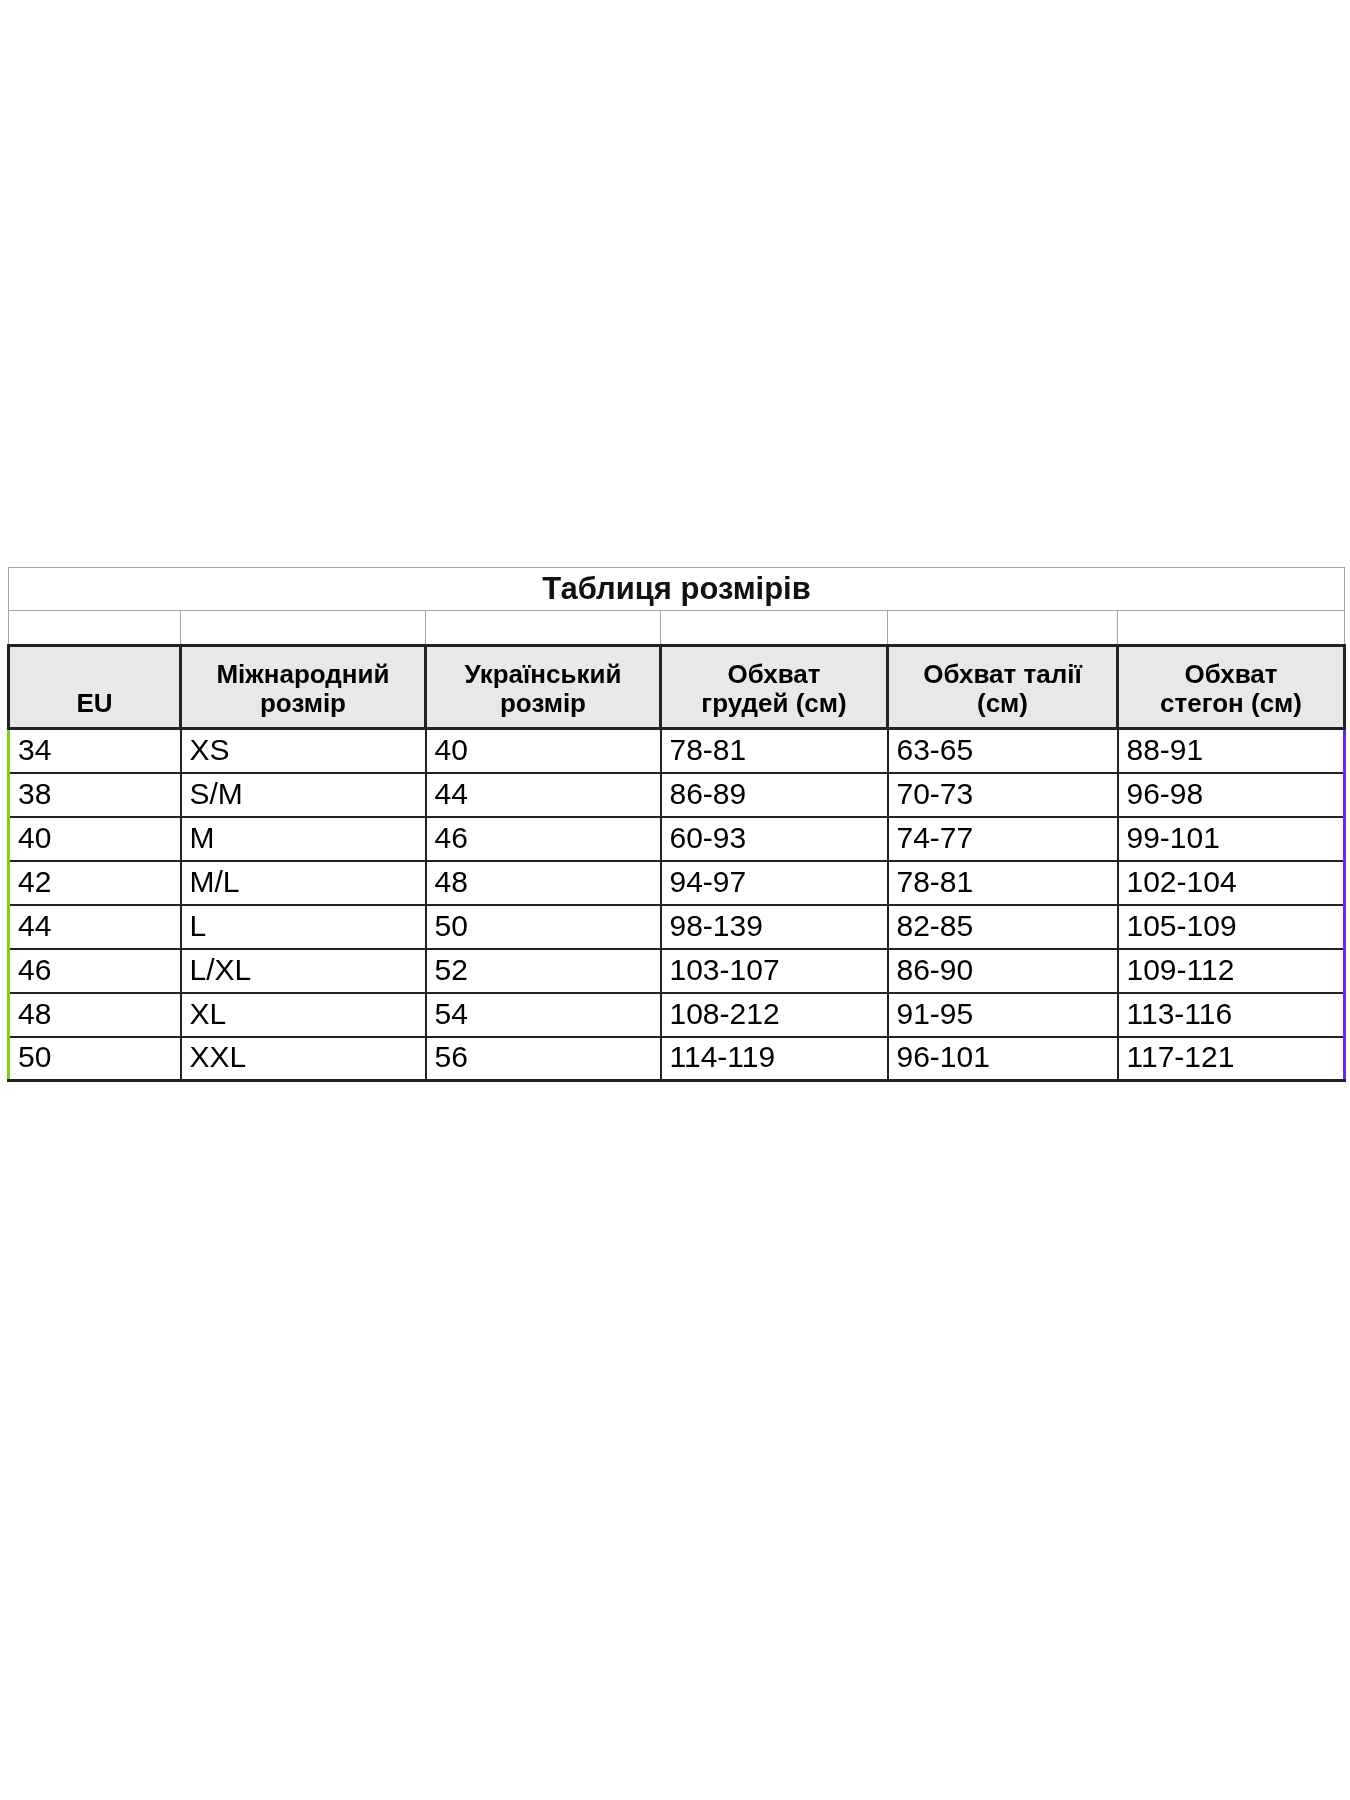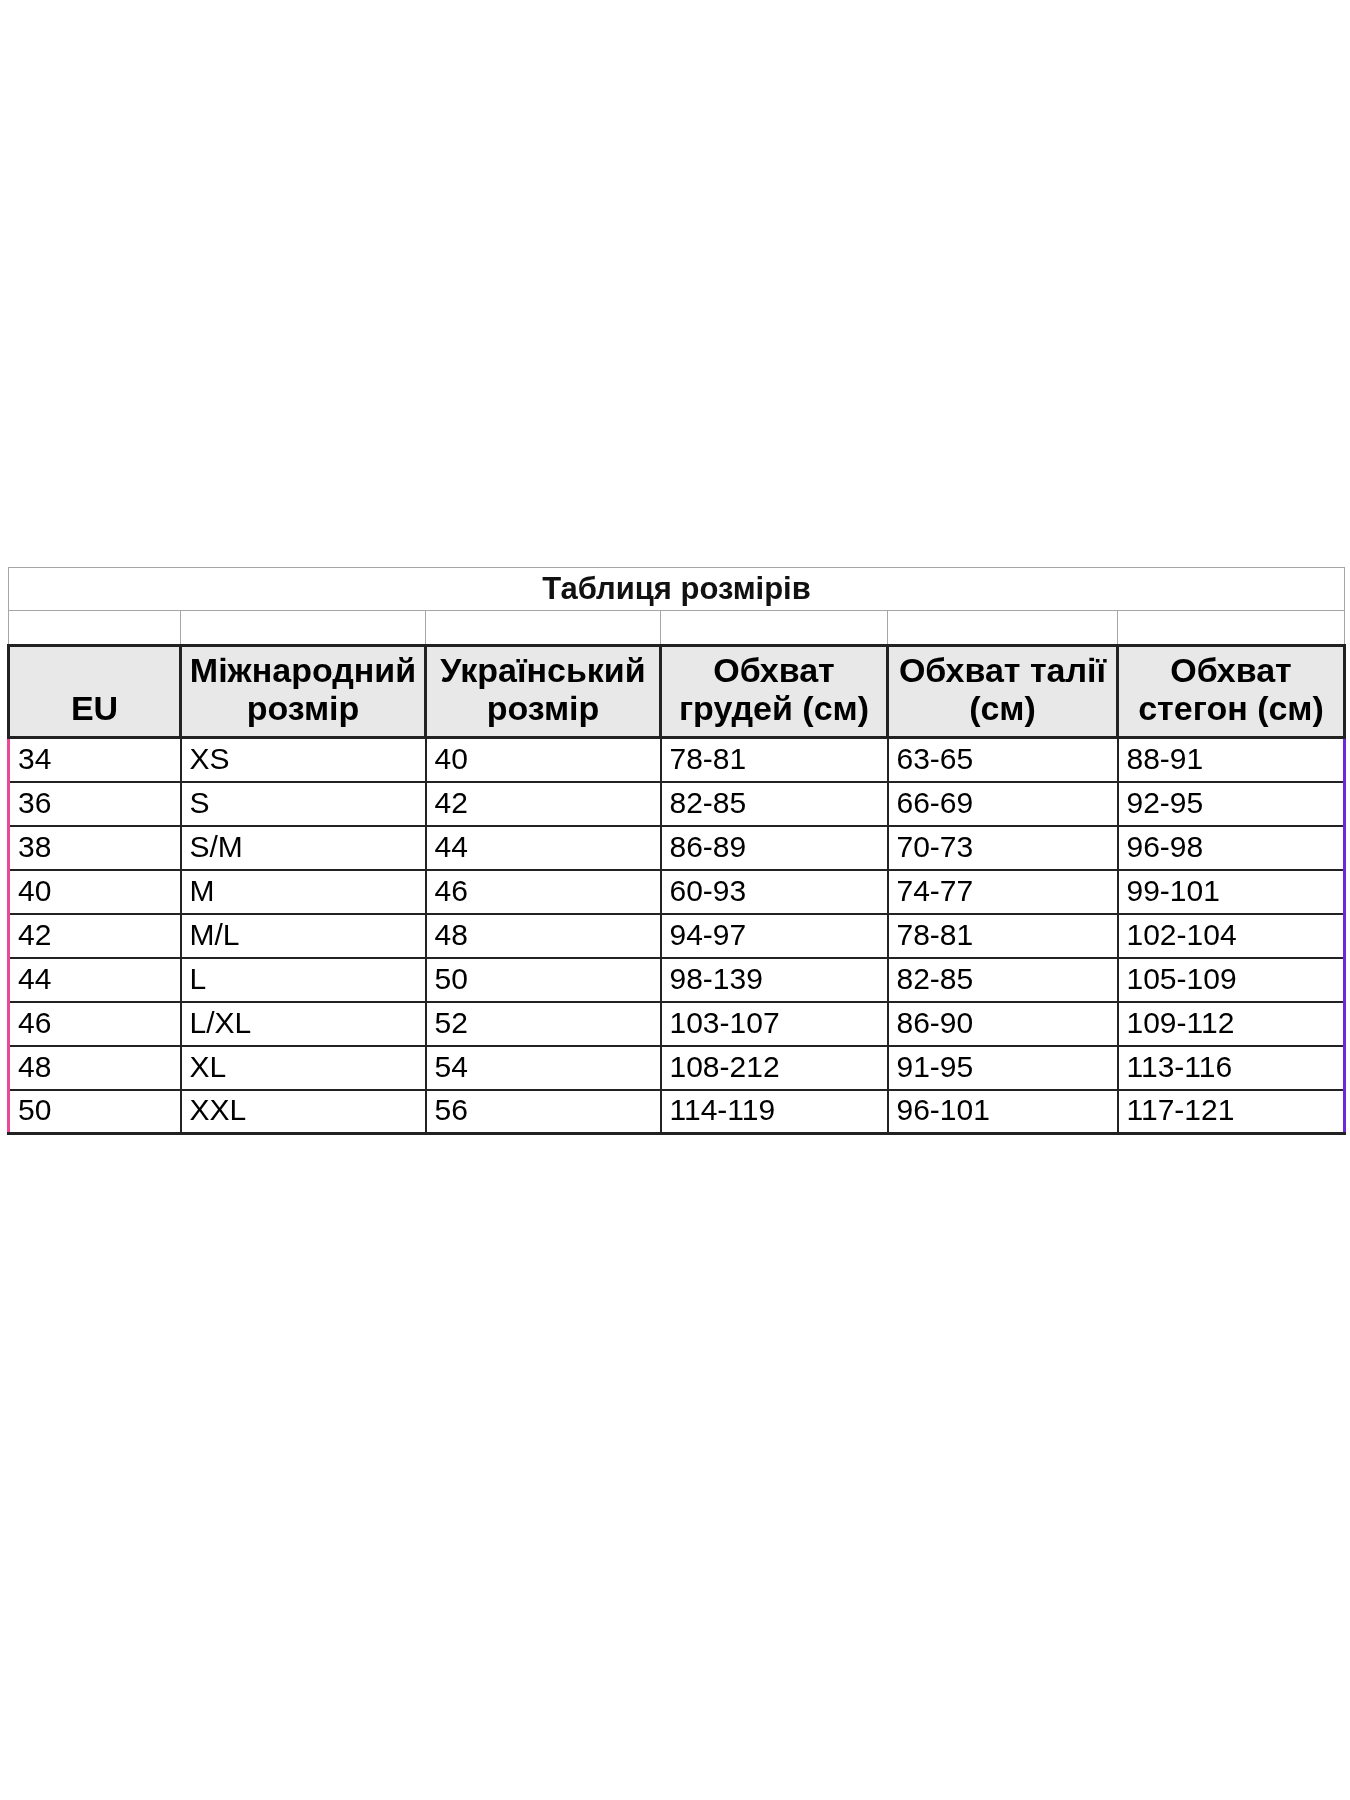--- a/index.html
+++ b/index.html
@@ -39,21 +39,21 @@
     border: 1px solid #a6a6a6;
     height: 35px;
     background: #ffffff;
   }
 
   
   .header-cell {
     background: #e8e8e8;
     border: 3px solid #222222;
     font-weight: bold;
-    font-size: 34px;
+    font-size: 26px;
     line-height: 1.12;
     text-align: center;
     vertical-align: bottom;
     padding: 4px 4px 9px 4px;
     height: 83px;
     white-space: pre-line;
     color: #000;
   }
 
   
@@ -64,21 +64,21 @@
     text-align: left;
     vertical-align: bottom;
     padding: 0 4px 5px 8px;
     height: 44px;
     background: #ffffff;
     color: #000;
     white-space: nowrap;
   }
   tbody[data-name="table-body"] tr:first-child .data-cell { border-top: 3px solid #222222; }
   tbody[data-name="table-body"] tr:last-child  .data-cell { border-bottom: 3px solid #222222; }
-  .data-cell:first-child { border-left: 3px solid #ec4899; }
+  .data-cell:first-child { border-left: 3px solid #84cc16; }
   .data-cell:last-child  { border-right: 3px solid #6d28d9; }
 </style>
 </head>
 <body>
 
 <table class="size-table" data-name="size-table">
   <colgroup>
     <col style="width:172px">
     <col style="width:245px">
     <col style="width:235px">
@@ -113,28 +113,20 @@
     </tr>
   </thead>
   <tbody data-name="table-body">
       <tr data-name="table-row">
         <td class="data-cell" data-name="table-cell">34</td>
         <td class="data-cell" data-name="table-cell">XS</td>
         <td class="data-cell" data-name="table-cell">40</td>
         <td class="data-cell" data-name="table-cell">78-81</td>
         <td class="data-cell" data-name="table-cell">63-65</td>
         <td class="data-cell" data-name="table-cell">88-91</td>
-      </tr>
-      <tr data-name="table-row">
-        <td class="data-cell" data-name="table-cell">36</td>
-        <td class="data-cell" data-name="table-cell">S</td>
-        <td class="data-cell" data-name="table-cell">42</td>
-        <td class="data-cell" data-name="table-cell">82-85</td>
-        <td class="data-cell" data-name="table-cell">66-69</td>
-        <td class="data-cell" data-name="table-cell">92-95</td>
       </tr>
       <tr data-name="table-row">
         <td class="data-cell" data-name="table-cell">38</td>
         <td class="data-cell" data-name="table-cell">S/M</td>
         <td class="data-cell" data-name="table-cell">44</td>
         <td class="data-cell" data-name="table-cell">86-89</td>
         <td class="data-cell" data-name="table-cell">70-73</td>
         <td class="data-cell" data-name="table-cell">96-98</td>
       </tr>
       <tr data-name="table-row">

